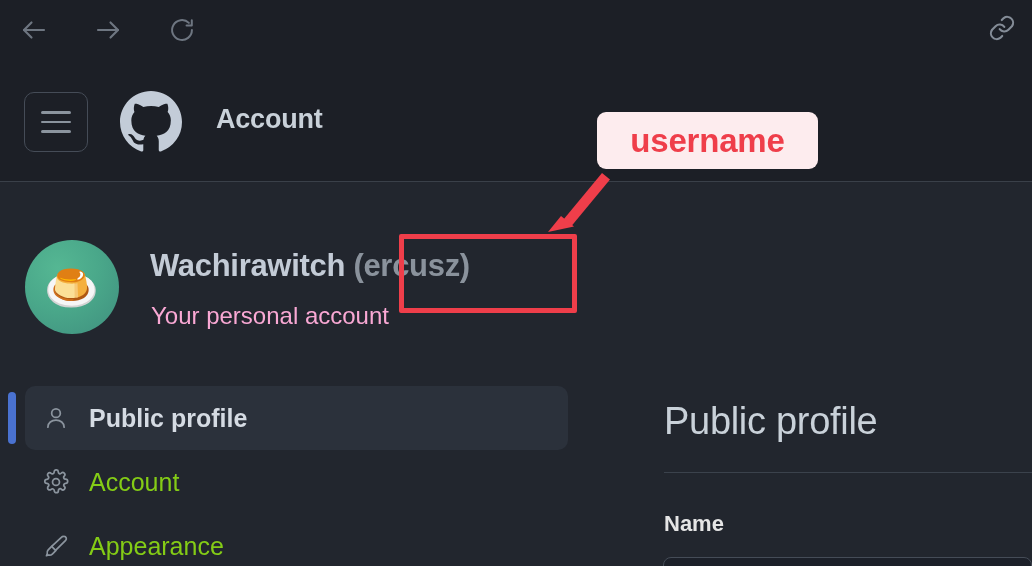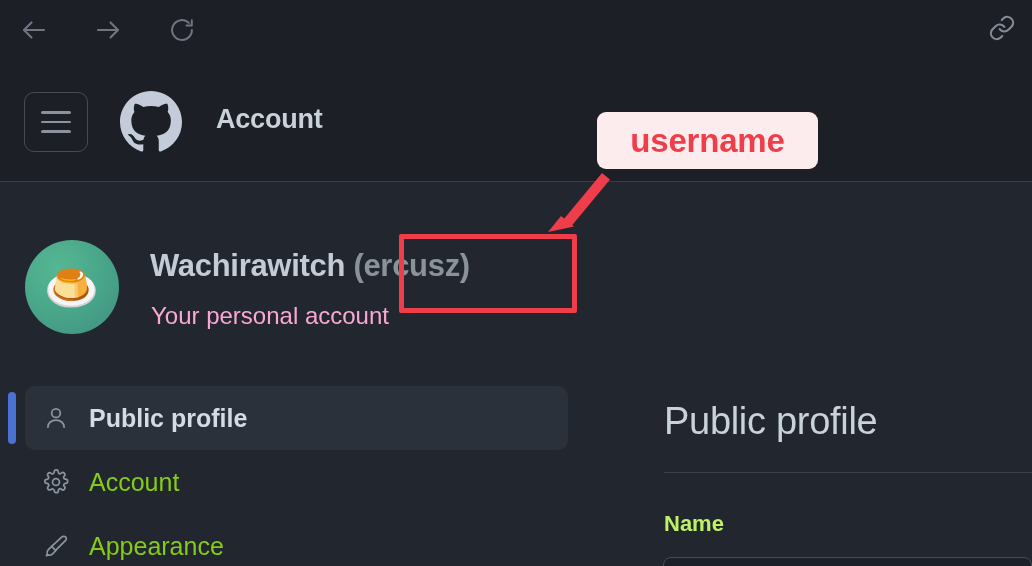--- a/index.html
+++ b/index.html
@@ -244,21 +244,21 @@
     height: 1px;
     background: #3b424c;
   }
 
   .field-label {
     position: absolute;
     left: 64px;
     top: 125px;
     font-size: 22px;
     font-weight: bold;
-    color: #bef264;
+    color: #e5e5e5;
   }
 
   .text-input {
     position: absolute;
     left: 63px;
     right: 0;
     top: 171px;
     height: 44px;
     background: #1c2029;
     border: 1px solid #454c57;

